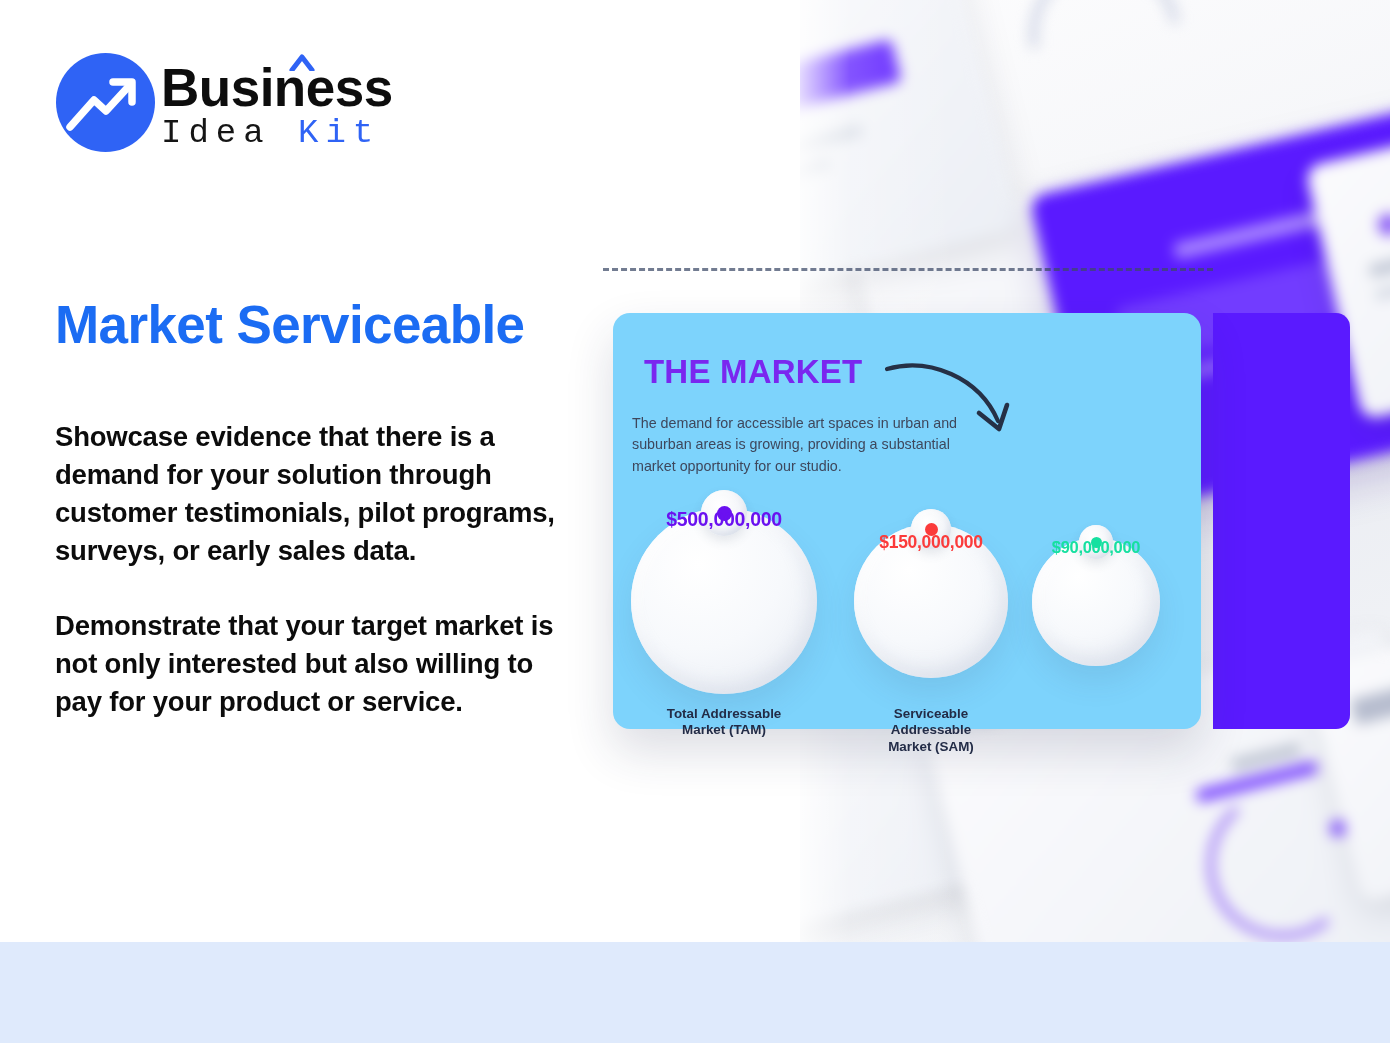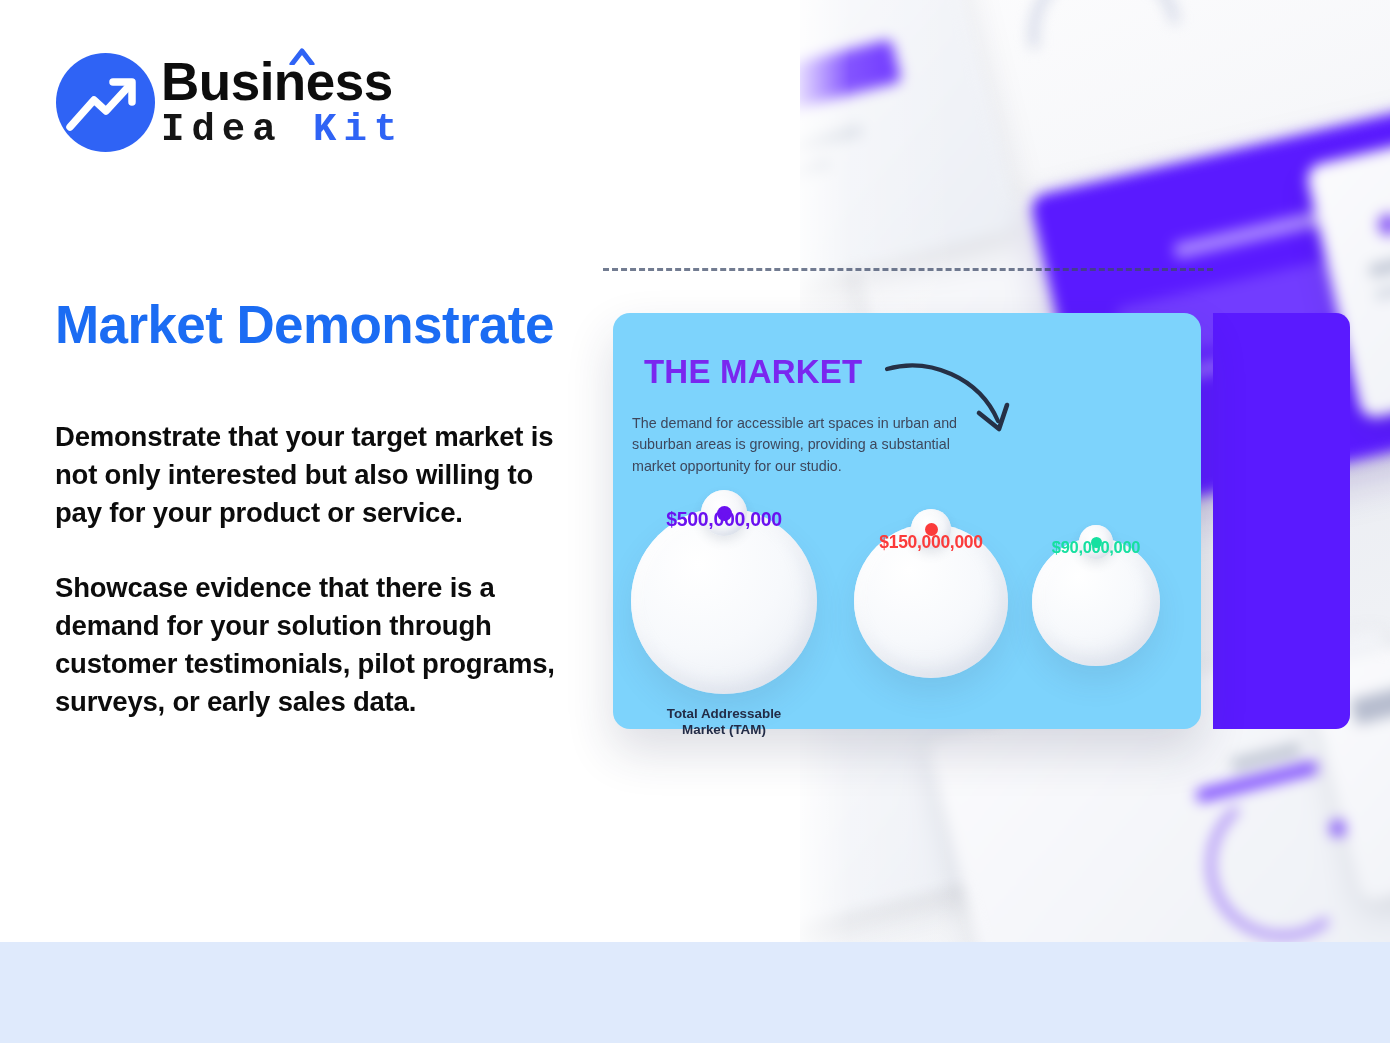--- a/index.html
+++ b/index.html
@@ -64,21 +64,21 @@
     font-size:53px; font-weight:bold; color:#0d0d0d; line-height:.98;
     letter-spacing:-0.5px; position:relative; white-space:nowrap;
   }
   .circumflex {
     position:absolute; left:128px; top:-8px; width:24px; height:16px; color:#2f63f5;
     font-size:0; line-height:0;
   }
   .circumflex svg{display:block;}
   .logo-ideakit {
     font-family:"Liberation Mono", monospace;
-    font-size:39px; font-weight:bold; letter-spacing:7px; color:#151515; line-height:1.1;
+    font-size:34px; font-weight:normal; letter-spacing:7px; color:#151515; line-height:1.1;
     margin-top:1px; white-space:nowrap;
   }
   .logo-ideakit .kit { color:#2f63f5; }
 
   
   .headline {
     position:absolute; left:55px; top:297px;
     font-size:53px; font-weight:bold; color:#1b6cf3; letter-spacing:-0.6px;
     line-height:1.05;
   }
@@ -219,25 +219,25 @@
             </svg>
           </span>
         </div>
         <div class="logo-ideakit">
           <span>Idea</span>
           <span class="kit">Kit</span>
         </div>
       </div>
     </div>
 
-    <h1 class="headline">Market Demonstrate</h1>
+    <h1 class="headline">Market Serviceable</h1>
 
     <div class="body-copy">
+      <p>Showcase evidence that there is a demand for your solution through customer testimonials, pilot programs, surveys, or early sales data.</p>
       <p>Demonstrate that your target market is not only interested but also willing to pay for your product or service.</p>
-      <p>Showcase evidence that there is a demand for your solution through customer testimonials, pilot programs, surveys, or early sales data.</p>
     </div>
   </div>
 
   <div class="dash-line"></div>
 
   <div class="purple-block"></div>
 
   <div class="fg-card">
 
     <div class="card-title">THE MARKET</div>
@@ -266,20 +266,24 @@
         </div>
       </div>
 
       <div class="bubble" style="left:241px; top:26px; width:154px;">
         <div class="disc" style="width:154px; height:154px;">
           <div class="knob" style="top:-15px; width:40px; height:40px;">
             <span class="led" style="width:13px; height:13px; background:#fb3b3b;"></span>
           </div>
           <span class="amount" style="font-size:17.5px; color:#fb3b3b;margin-top:8px;">$150,000,000</span>
         </div>
+        <div class="cap" style="top:182px;">
+          <span>Serviceable Addressable</span><br>
+          <span>Market (SAM)</span>
+        </div>
       </div>
 
       <div class="bubble" style="left:419px; top:40px; width:128px;">
         <div class="disc" style="width:128px; height:128px;">
           <div class="knob" style="top:-13px; width:34px; height:34px;">
             <span class="led" style="width:11px; height:11px; background:#16e0a0;"></span>
           </div>
           <span class="amount" style="font-size:16.5px; color:#16e0a0;">$90,000,000</span>
         </div>
       </div>

